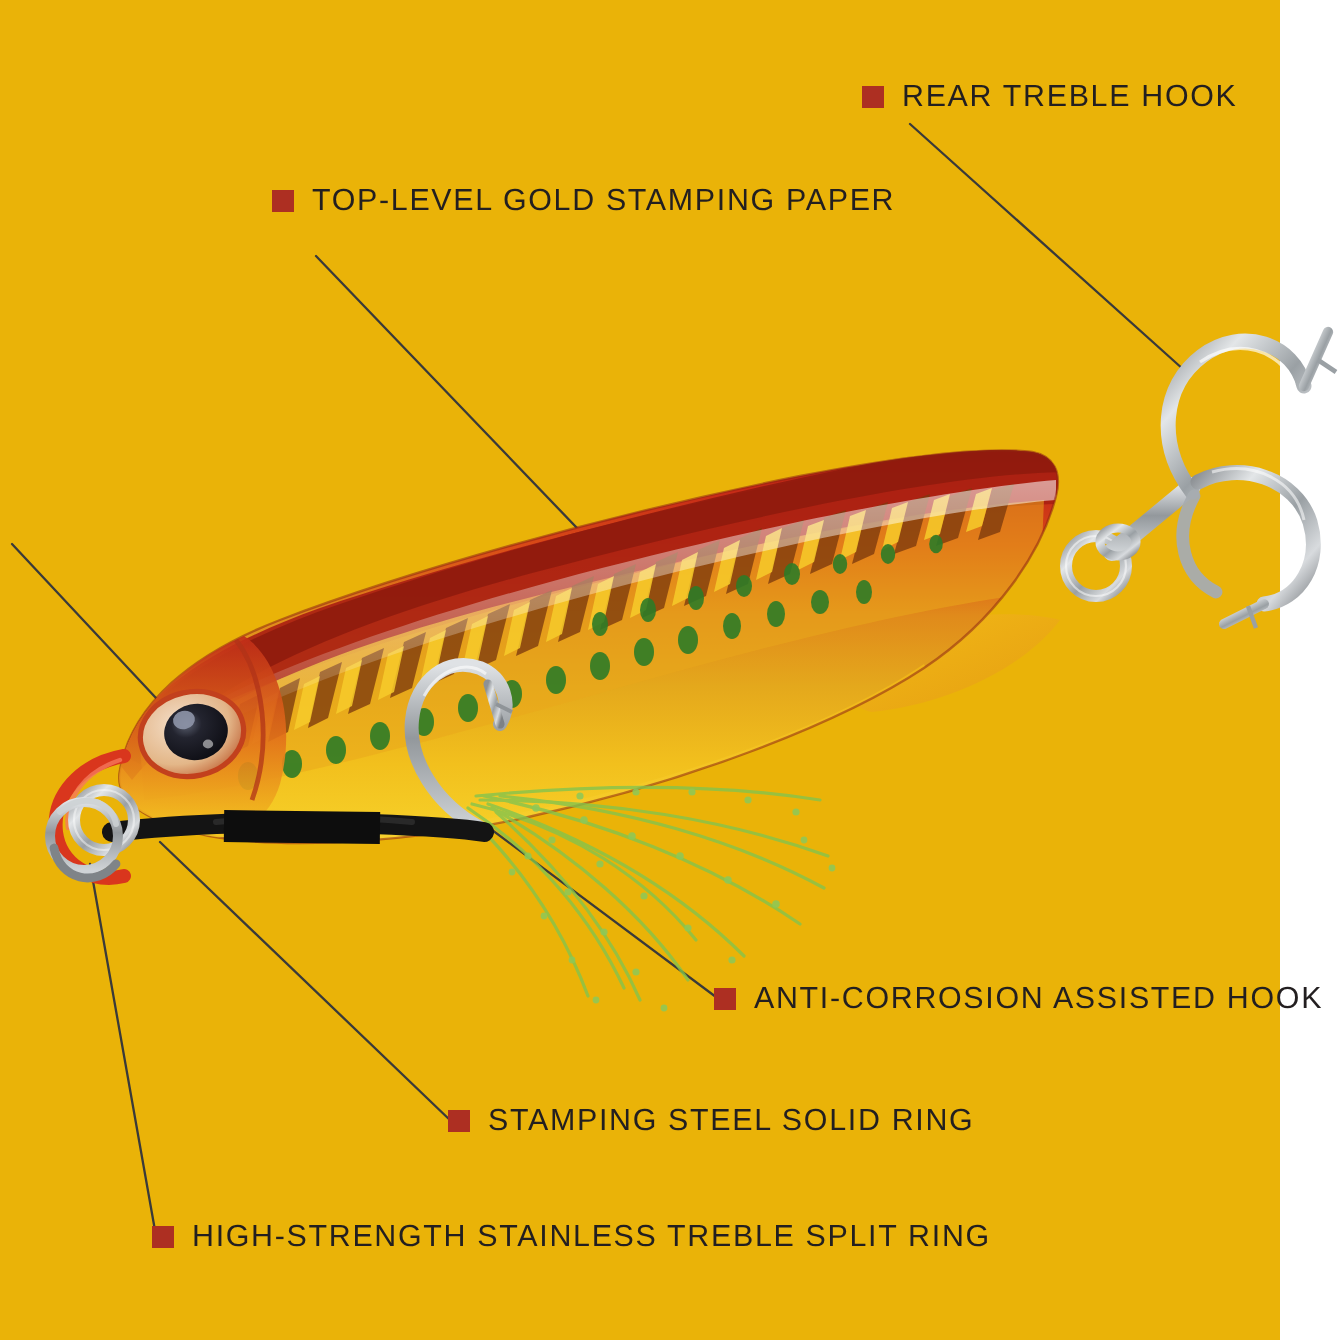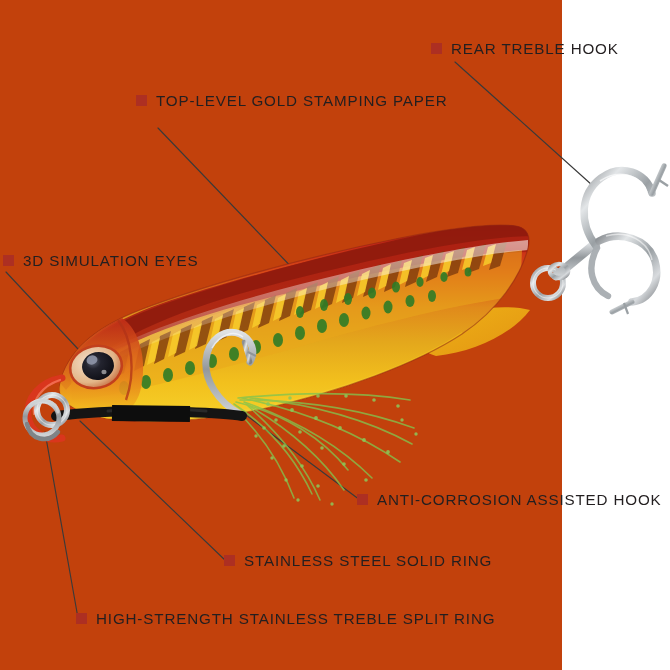--- a/index.html
+++ b/index.html
@@ -9,23 +9,23 @@
     background: #ffffff;
   }
   body {
     width: 670px;
     height: 670px;
     overflow: hidden;
     font-family: "Liberation Sans", sans-serif;
   }
   #stage {
     position: relative;
-    width: 562px;
+    width: 640px;
     height: 670px;
-    background: #c2410c;
+    background: #eab308;
   }
   #artwork {
     position: absolute;
     left: 0;
     top: 0;
     width: 670px;
     height: 670px;
   }
   .callout {
     position: absolute;
@@ -411,33 +411,29 @@
   <div class="callout" id="callout-rear-treble-hook">
     <span class="marker" style="background: rgb(173, 47, 34);"></span>
     <span class="callout-label">REAR TREBLE HOOK</span>
   </div>
 
   <div class="callout" id="callout-gold-stamping">
     <span class="marker" style="background: rgb(173, 47, 34);"></span>
     <span class="callout-label">TOP-LEVEL GOLD STAMPING PAPER</span>
   </div>
 
-  <div class="callout" id="callout-3d-eyes">
-    <span class="marker" style="background: rgb(173, 47, 34);"></span>
-    <span class="callout-label">3D SIMULATION EYES</span>
-  </div>
 
   <div class="callout" id="callout-assisted-hook">
     <span class="marker" style="background: rgb(173, 47, 34);"></span>
     <span class="callout-label">ANTI-CORROSION ASSISTED HOOK</span>
   </div>
 
   <div class="callout" id="callout-solid-ring">
     <span class="marker" style="background: rgb(173, 47, 34);"></span>
-    <span class="callout-label">STAINLESS STEEL SOLID RING</span>
+    <span class="callout-label">STAMPING STEEL SOLID RING</span>
   </div>
 
   <div class="callout" id="callout-split-ring">
     <span class="marker" style="background: rgb(173, 47, 34);"></span>
     <span class="callout-label">HIGH-STRENGTH STAINLESS TREBLE SPLIT RING</span>
   </div>
 
 </div>
 
 </body></html>

